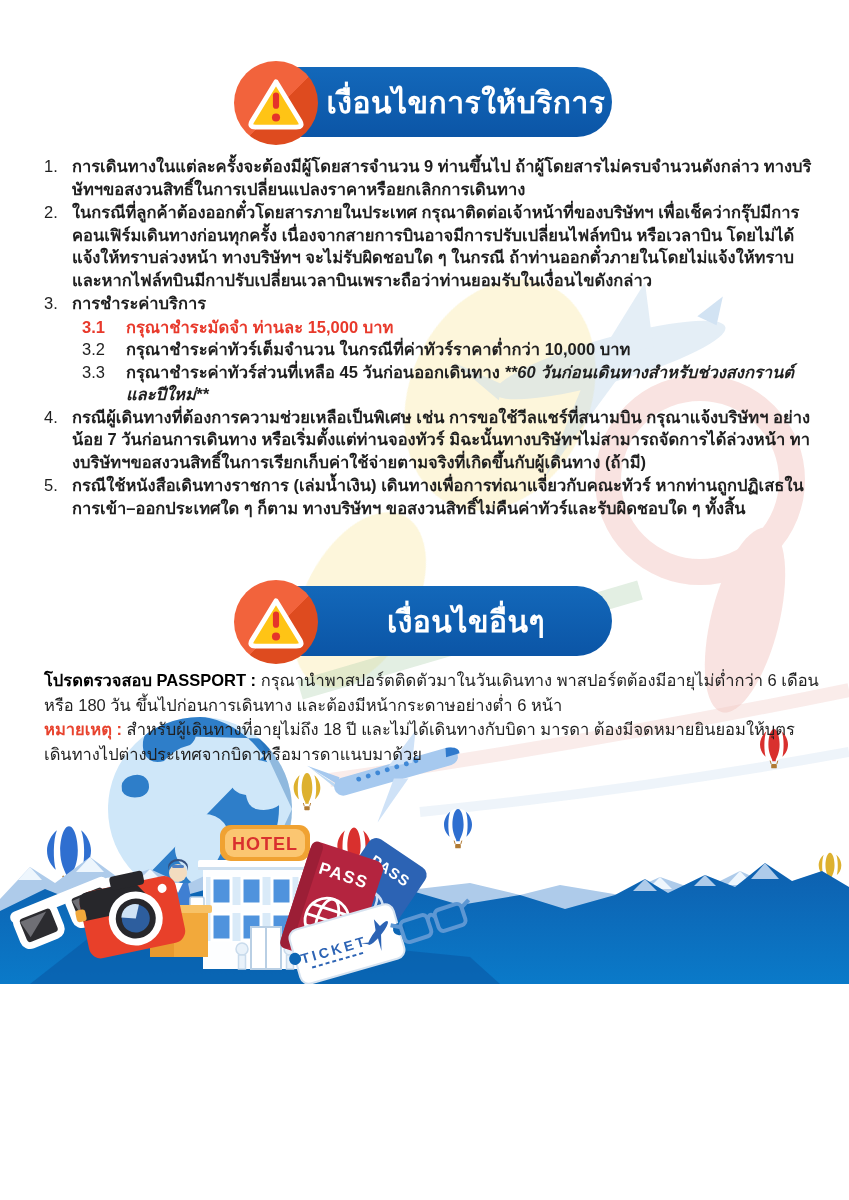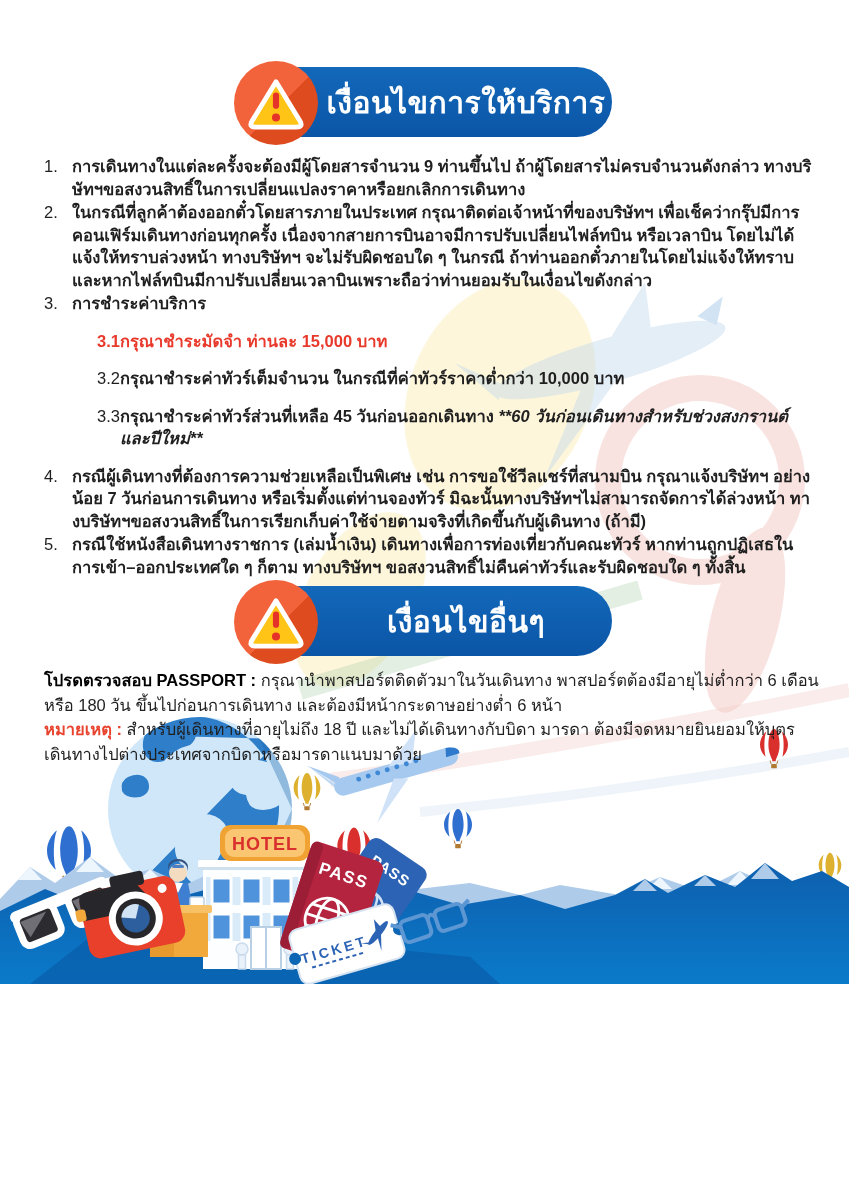--- a/index.html
+++ b/index.html
@@ -27,21 +27,21 @@
   }
   .b1{top:61px;}
   .b2{top:580px;}
 
   
   .conds{position:absolute;top:155px;left:44px;width:776px;font-size:16.5px;line-height:22.5px;}
   .row{display:flex;gap:8px;margin:0 0 1px 0;}
   .num{flex:0 0 auto;min-width:20px;}
   .txt{flex:1;font-weight:bold;}
   .subwrap{margin-left:38px;}
-  .subrow{display:flex;gap:0;margin:15px;}
+  .subrow{display:flex;gap:21px;margin:0;}
   .red{color:#e8392b;font-weight:600;}
   .it{font-style:italic;}
 
   
   .other{position:absolute;top:668px;left:44px;width:776px;font-size:16.5px;line-height:24.5px;}
   .other p{margin:0;}
   .olabel{color:#000000;font-weight:bold;}
   .nlabel{color:#e8432e;font-weight:bold;}
 </style>
 </head>
@@ -115,21 +115,21 @@
           <span class="num">3.3</span>
           <span class="txt"><span>กรุณาชำระค่าทัวร์ส่วนที่เหลือ 45 วันก่อนออกเดินทาง</span> <span class="it">**60 วันก่อนเดินทางสำหรับช่วงสงกรานต์และปีใหม่**</span></span>
         </div>
       </div>
       <div class="row">
         <span class="num">4.</span>
         <span class="txt">กรณีผู้เดินทางที่ต้องการความช่วยเหลือเป็นพิเศษ เช่น การขอใช้วีลแชร์ที่สนามบิน กรุณาแจ้งบริษัทฯ อย่างน้อย 7 วันก่อนการเดินทาง หรือเริ่มตั้งแต่ท่านจองทัวร์ มิฉะนั้นทางบริษัทฯไม่สามารถจัดการได้ล่วงหน้า ทางบริษัทฯขอสงวนสิทธิ์ในการเรียกเก็บค่าใช้จ่ายตามจริงที่เกิดขึ้นกับผู้เดินทาง (ถ้ามี)</span>
       </div>
       <div class="row">
         <span class="num">5.</span>
-        <span class="txt">กรณีใช้หนังสือเดินทางราชการ (เล่มน้ำเงิน) เดินทางเพื่อการท่องเที่ยวกับคณะทัวร์ หากท่านถูกปฏิเสธในการเข้า–ออกประเทศใด ๆ ก็ตาม ทางบริษัทฯ ขอสงวนสิทธิ์ไม่คืนค่าทัวร์และรับผิดชอบใด ๆ ทั้งสิ้น</span>
+        <span class="txt">กรณีใช้หนังสือเดินทางราชการ (เล่มน้ำเงิน) เดินทางเพื่อการท่ณาแจี่ยวกับคณะทัวร์ หากท่านถูกปฏิเสธในการเข้า–ออกประเทศใด ๆ ก็ตาม ทางบริษัทฯ ขอสงวนสิทธิ์ไม่คืนค่าทัวร์และรับผิดชอบใด ๆ ทั้งสิ้น</span>
       </div>
     </div>
 
     <div class="banner b2">
       <div class="pill">
         <span>เงื่อนไขอื่นๆ</span>
       </div>
       <div class="alert">
         <svg width="58" height="54" viewBox="0 0 60 56">
           <path d="M30 6 L55 47 Q58.5 53 51 53 L9 53 Q1.5 53 5 47 Z" fill="#ffc415" stroke="#ffffff" stroke-width="5" stroke-linejoin="round"></path>

